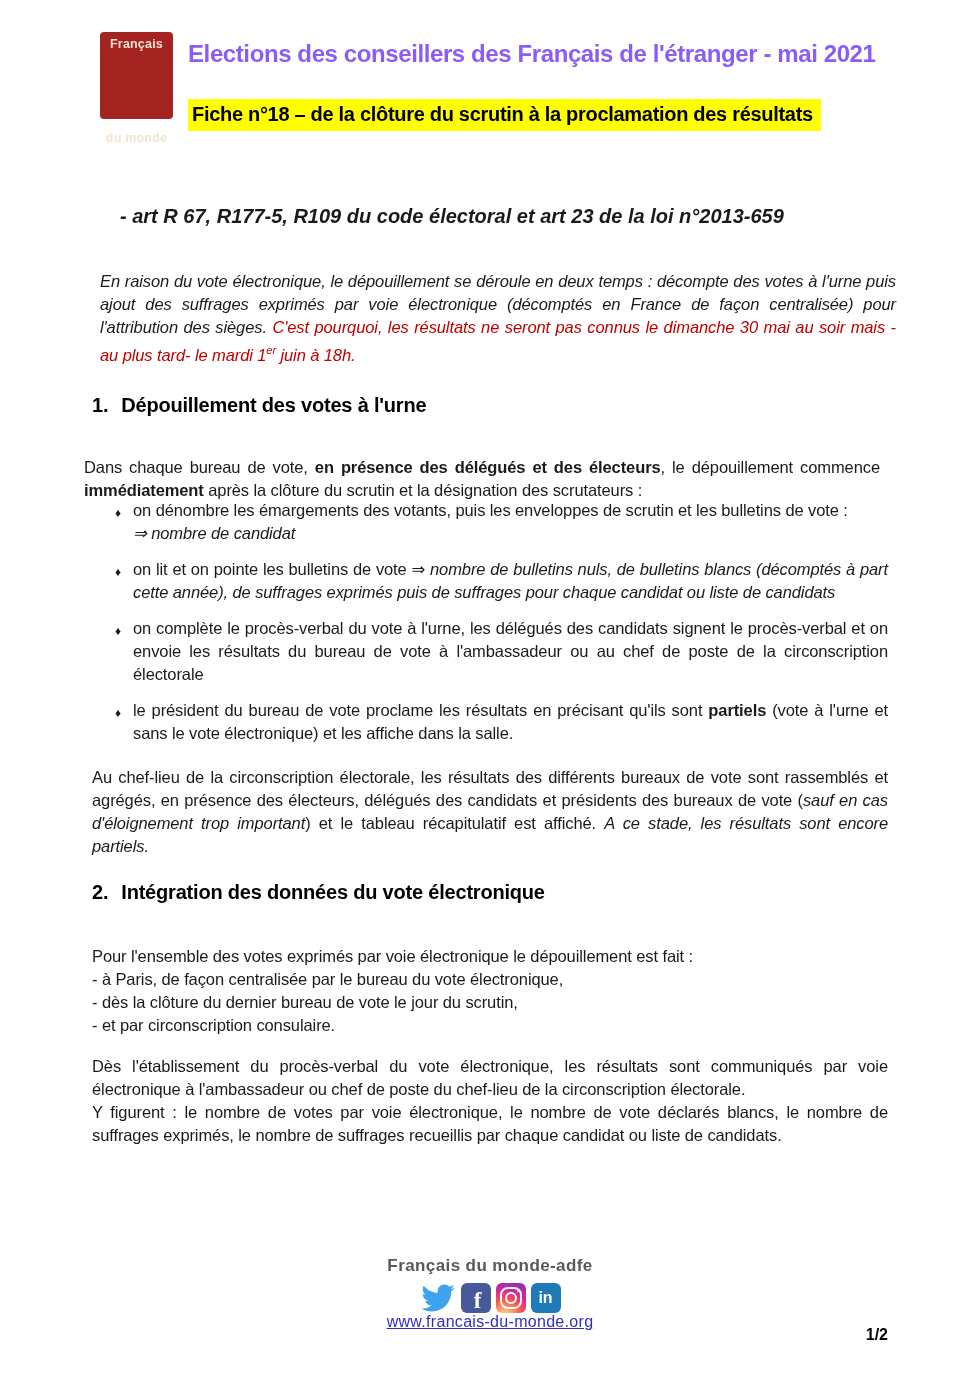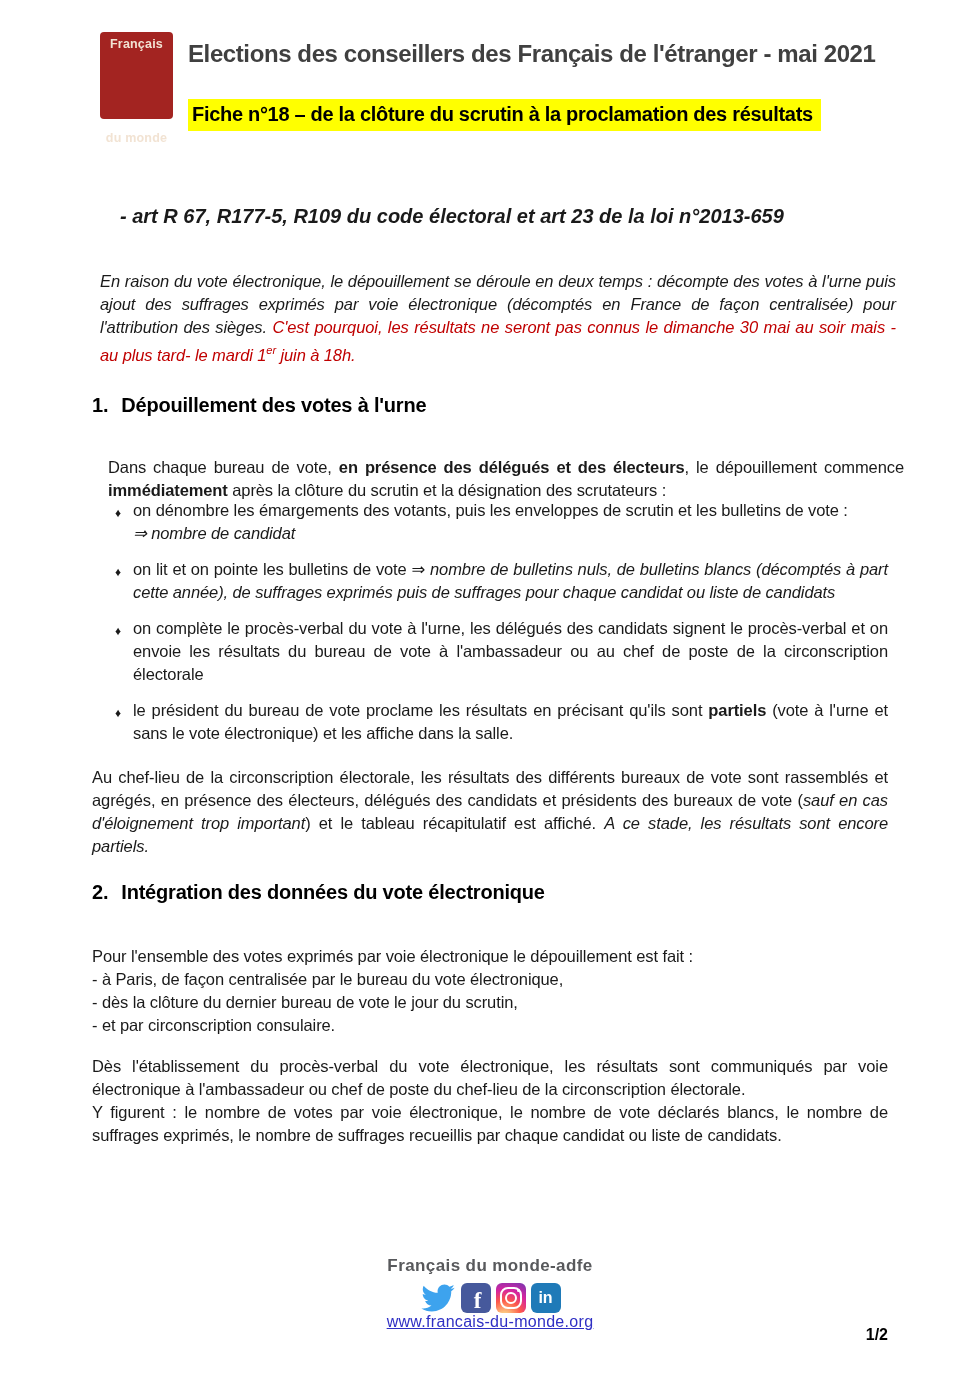--- a/index.html
+++ b/index.html
@@ -20,40 +20,40 @@
 
   
   .logo{
     left:100px; top:32px; width:73px; height:87px; background:var(--logo_bg);
     border-radius:4px; display:flex; flex-direction:column; align-items:center;
     justify-content:space-between; padding:5px 3px; box-sizing:border-box;
     color:var(--logo_text); font-size:12.5px; font-weight:700; letter-spacing:.2px;
   }
   .doc-title{
     left:188px; top:40px; width:720px; font-size:24px; font-weight:700;
-    letter-spacing:-0.4px; color:#404040;
+    letter-spacing:-0.4px; color:#8b5cf6;
   }
   .doc-subtitle{
     left:188px; top:99px; display:inline-block; background:var(--highlight);
     font-size:20px; font-weight:700; padding:4px 8px 5px 4px; letter-spacing:-0.3px; color:#000;
   }
 
   
   .body-text{
     font-size:16.5px; line-height:23px; letter-spacing:-0.1px; text-align:justify;
   }
   .ref-line{ left:120px; top:205px; width:680px; font-size:20px; font-style:italic; font-weight:700; text-align:left;}
   .intro{ left:100px; top:253px; width:796px; }
   .sec-heading{
     left:92px; top:0; display:flex; gap:13px; font-size:20px; font-weight:700; color:#000;
     letter-spacing:-0.2px;
   }
   .h1-pos{ top:394px; }
   .h2-pos{ top:881px; }
-  .s1-intro{ left:108px; top:439px; width:796px; }
+  .s1-intro{ left:84px; top:439px; width:796px; }
   .bullet-list{ left:92px; top:499px; width:796px; margin:0; padding:0; list-style:none; }
   .bullet-list li{ position:relative; padding-left:41px; margin-bottom:13px; box-sizing:border-box;}
   .bullet-marker{ position:absolute; left:23px; top:3px; font-size:12px; }
   .s1-closing{ left:92px; top:749px; width:796px; }
   .s2-p1{ left:92px; top:928px; width:796px; text-align:left; }
   .s2-p2{ left:92px; top:1038px; width:796px; }
 
   
   .footer-brand{
     left:0; top:1256px; width:980px; text-align:center; font-size:17px; font-weight:700;

